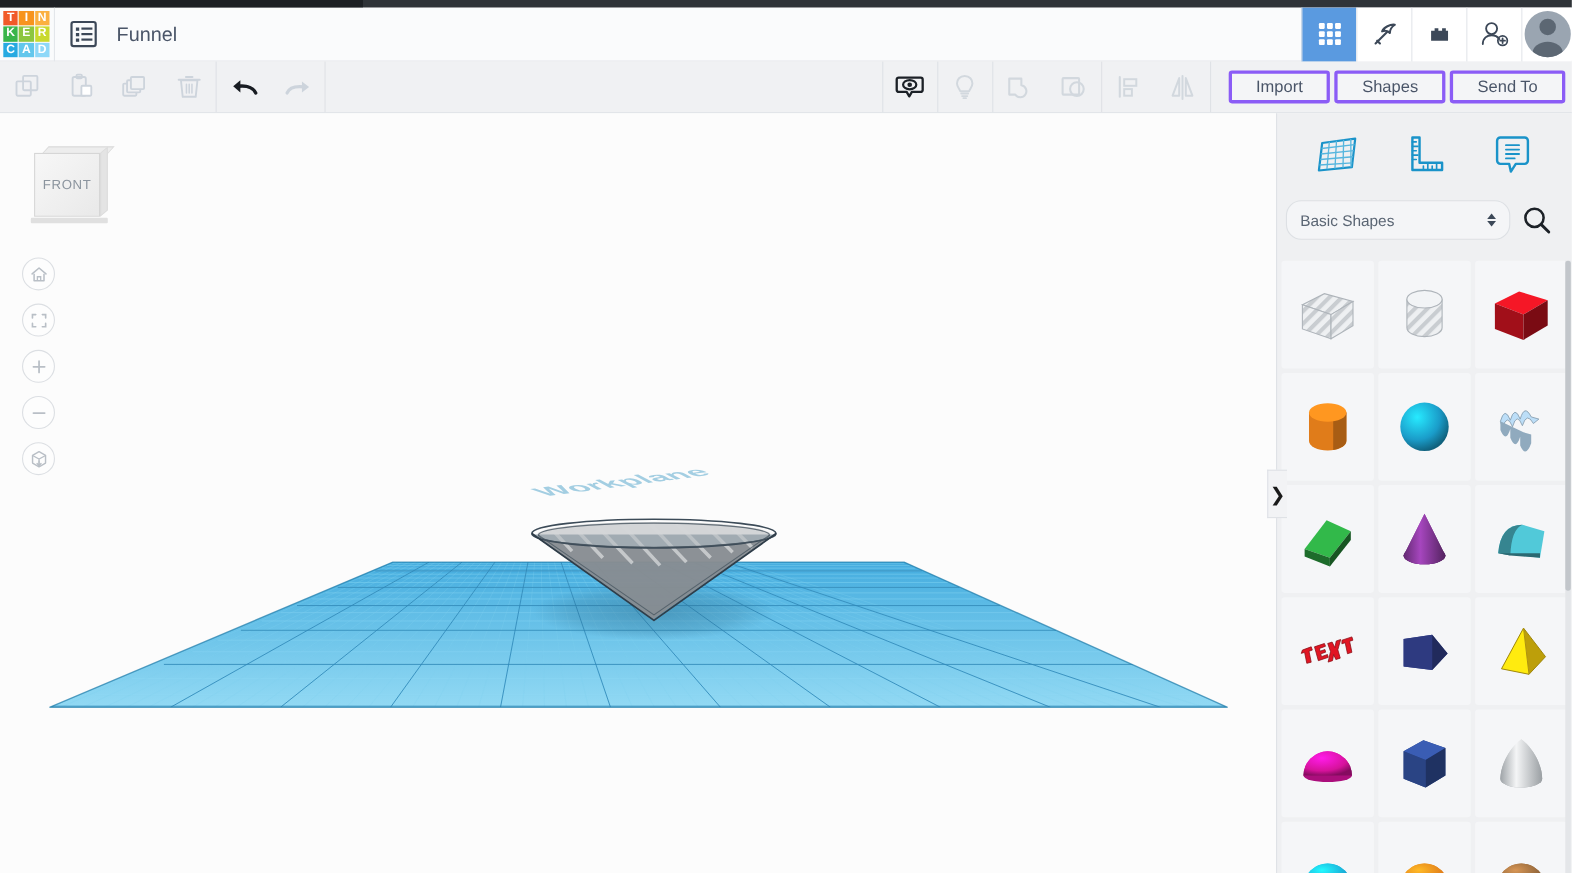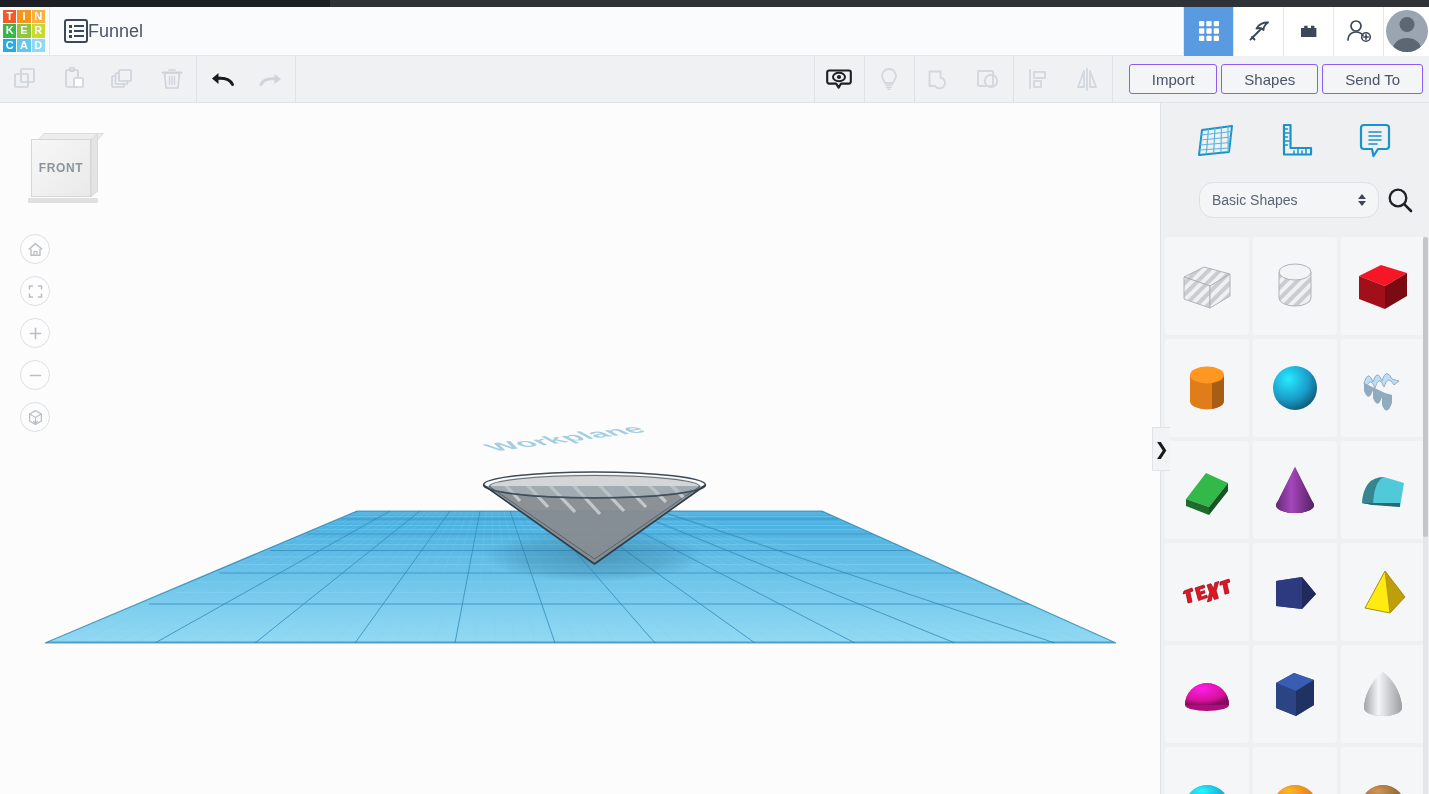--- a/index.html
+++ b/index.html
@@ -35,21 +35,21 @@
   .menu-icon-box {
     width:24px; height:24px; margin-left:14px;
     border:2px solid #3c4858; border-radius:3px;
     display:flex; flex-direction:column; justify-content:center; align-items:center; gap:2px;
     cursor:pointer;
   }
   .menu-row { display:flex; align-items:center; gap:2px; }
   .menu-dot { width:3px; height:3px; background:#3c4858; }
   .menu-line { width:10px; height:2px; background:#3c4858; }
   .doc-title {
-    font-size:18px; color:#4a5568; font-weight:400;
+    margin-left:18px; font-size:18px; color:#4a5568; font-weight:400;
   }
   .hdr-spacer { flex:1; }
   .hdr-btn {
     width:50px; height:49px; display:flex; align-items:center; justify-content:center;
     border-left:1px solid #e3e6ea; cursor:pointer; background:#fff;
   }
   .hdr-btn.active { background:#5a9ae0; }
   .avatar-btn {
     width:46px; height:49px; display:flex; align-items:center; justify-content:center;
     border-left:1px solid #e3e6ea; background:#fff; cursor:pointer; overflow:hidden;
@@ -74,39 +74,39 @@
     display:flex; align-items:center;
   }
   .tb-btn {
     width:49px; height:46px; display:flex; align-items:center; justify-content:center;
     cursor:pointer;
   }
   .tb-sep { width:1px; height:46px; background:#dfe2e6; }
   .tb-spacer { flex:1; }
   .tb-txtbtn {
     height:30px; padding:0 22px; margin:0 2px;
-    border:1px solid #8b5cf6; border-radius:3px; background:#f4f5f7;
+    border:3px solid #8b5cf6; border-radius:3px; background:#f4f5f7;
     color:#4a5568; font-size:15px; display:flex; align-items:center; justify-content:center;
     cursor:pointer;
   }
 
   
   .viewport {
     position:absolute; top:103px; left:0; width:1160px; height:691px;
     background:#fcfcfc; overflow:hidden;
   }
 
   
   .viewcube { position:absolute; left:28px; top:28px; width:70px; height:72px; cursor:pointer; }
   .vc-face {
     position:absolute; left:3px; top:8px; width:60px; height:58px;
     background:linear-gradient(135deg,#f7f7f7,#e9e9e9);
     border:1px solid #d6d6d6;
     display:flex; align-items:center; justify-content:center;
-    font-size:12px; font-weight:bold; color:#8b949e; letter-spacing:0.6px;
+    font-size:12px; font-weight:normal; color:#8b949e; letter-spacing:0.6px;
   }
   .vc-top {
     position:absolute; left:9px; top:2px; width:60px; height:8px;
     background:#ededed; border:1px solid #dcdcdc;
     transform:skewX(-42deg); transform-origin: bottom left;
   }
   .vc-right {
     position:absolute; left:63px; top:8px; width:7px; height:58px;
     background:#e4e4e4; border:1px solid #dcdcdc;
     transform:skewY(-40deg); transform-origin: top left;
@@ -131,21 +131,21 @@
     position:absolute; top:103px; left:1160px; width:269px; height:691px;
     background:#eff0f2; border-left:1px solid #dfe2e6;
   }
   .rp-icons { height:74px; display:flex; align-items:center; justify-content:space-around; padding:0 14px; }
   .rp-icon-btn { width:48px; height:48px; display:flex; align-items:center; justify-content:center; cursor:pointer; }
 
   .rp-searchrow { display:flex; align-items:center; gap:0; padding:0 8px; height:46px; }
   .rp-select {
     width:211px; height:36px; background:#f4f5f7; border:1px solid #dde0e4; border-radius:14px;
     display:flex; align-items:center; justify-content:space-between; padding:0 12px;
-    font-size:14px; color:#5a6573; cursor:pointer;margin-left:30px;
+    font-size:14px; color:#5a6573; cursor:pointer;
   }
   .rp-spin { display:flex; flex-direction:column; gap:2px; }
   .spin-up { width:0;height:0;border-left:4px solid transparent;border-right:4px solid transparent;border-bottom:5px solid #3c4858; }
   .spin-dn { width:0;height:0;border-left:4px solid transparent;border-right:4px solid transparent;border-top:5px solid #3c4858; }
   .rp-search-btn { width:50px; height:36px; display:flex; align-items:center; justify-content:center; cursor:pointer; }
 
   .shapes-grid {
     position:absolute; top:130px; left:0; width:269px; height:561px;
     overflow:hidden; padding:4px 0 0 4px;
     display:flex; flex-wrap:wrap; align-content:flex-start; gap:4px;

